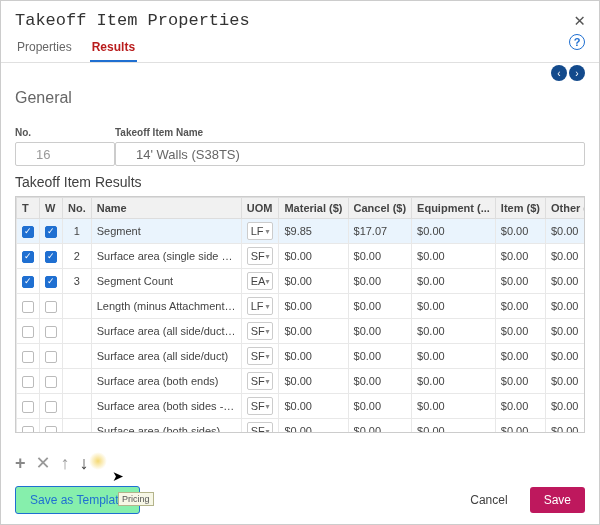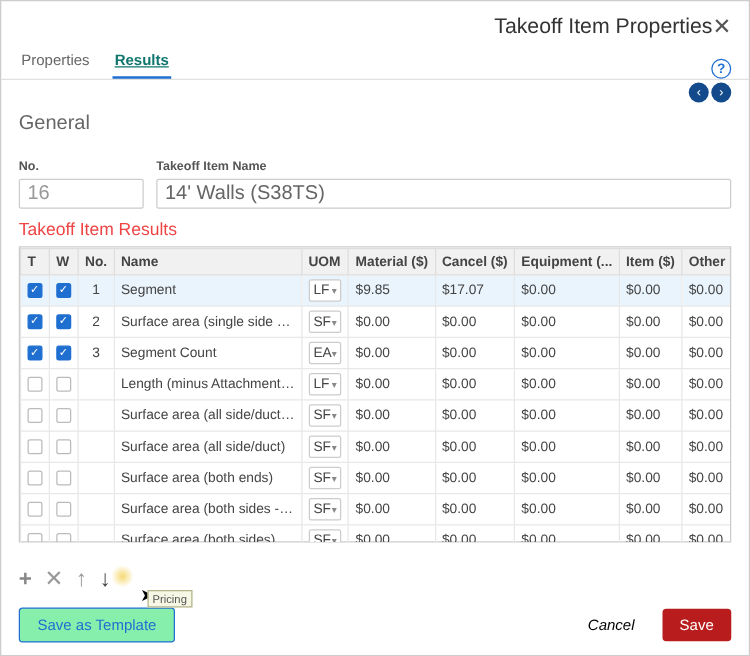--- a/index.html
+++ b/index.html
@@ -1,47 +1,47 @@
 <!DOCTYPE html>
 <html><head>
 <meta charset="utf-8">
 <style>
   * { box-sizing: border-box; }
   html,body { margin:0; padding:0; width:600px; height:525px;
     font-family: -apple-system, Segoe UI, Helvetica, Arial, sans-serif;
     font-size:12px; color:#333; background:#fff; }
   .dialog { border:1px solid #ccc; width:600px; height:525px; position:relative;
     display:flex; flex-direction:column; }
-  .titlebar { display:flex; justify-content:flex-end; align-items:center;
-    padding:10px 14px 4px 14px; }
+  .titlebar { display:flex; justify-content:space-between; align-items:center;
+    padding:10px 14px 4px 14px;font-family:Liberation Mono, monospace; }
   .titlebar h1 { margin:0; font-size:17px; font-weight:400; color:#333; }
   .close-x { font-size:18px; color:#555; cursor:pointer; line-height:1; }
-  .tabs-row { display:flex; justify-content:space-between; align-items:flex-end;
+  .tabs-row { display:flex; justify-content:space-between; align-items:flex-start;
     padding:0 14px; border-bottom:1px solid #e0e0e0; }
   .tabs { display:flex; gap:16px; }
   .tab { padding:6px 2px 6px 2px; color:#666; cursor:pointer; font-size:12px; }
-  .tab.active { color:#0f766e; border-bottom:2px solid #1f6fd1; font-weight:600;text-decoration:underline; }
+  .tab.active { color:#b91c1c; border-bottom:2px solid #1f6fd1; font-weight:600; }
   .help-icon { width:16px; height:16px; border:1.5px solid #1f6fd1; border-radius:50%;
     color:#1f6fd1; font-size:11px; font-weight:bold; display:flex; align-items:center;
     justify-content:center; }
   .pager { display:flex; gap:2px; padding:2px 14px 0 0; justify-content:flex-end; }
   .pager-btn { width:16px; height:16px; background:#134a8c; border-radius:50%;
     color:#fff; display:flex; align-items:center; justify-content:center;
     font-size:10px; cursor:pointer; }
   .content { flex:1; overflow:auto; padding:4px 14px 0 14px; }
   h2.section { font-size:16px; font-weight:400; color:#666; margin:4px 0 20px 0; }
   .fields { display:flex; gap:0; margin-bottom:8px; }
   .fld { display:flex; flex-direction:column; }
   .fld.no  { width:100px; }
-  .fld.name{ flex:1; margin-left:10px; }
+  .fld.name{ flex:1; }
   .fld label { font-size:10px; color:#555; font-weight:600; margin-bottom:4px; }
-  .fld input { height:24px; border:1px solid #ccc; border-radius:2px; padding:0 6px;
-    font-size:16px; color:#666; }
+  .fld input { height:24px; border:1px solid #ccc; border-radius:2px; padding:0 20px;
+    font-size:13px; color:#666; }
   .fld.no input { color:#999; }
-  h3.sub { font-size:14px; font-weight:400; color:#ef4444; margin:8px 0 6px 0; }
+  h3.sub { font-size:14px; font-weight:400; color:#404040; margin:8px 0 6px 0; }
   .grid-wrap { border:1px solid #ccc; }
   .grid-scroll { max-height:235px; overflow:auto; }
   table.grid { border-collapse:collapse; width:100%; font-size:11px; }
   table.grid th { background:#f1f1f1; border:1px solid #ddd; font-weight:600;
     text-align:left; padding:4px 5px; color:#444; white-space:nowrap; }
   table.grid td { border:1px solid #e8e8e8; padding:3px 5px; color:#444;
     white-space:nowrap; overflow:hidden; text-overflow:ellipsis; }
   table.grid tr.hl td { background:#eaf4fd; }
   .col-t, .col-w { width:22px; text-align:center; }
   .col-no { width:28px; text-align:center; }
@@ -59,29 +59,29 @@
   .uom-cell .caret { font-size:8px; color:#888; }
   .toolbar { display:flex; gap:10px; padding:6px 14px; align-items:center; }
   .tool { font-size:18px; color:#999; cursor:pointer; line-height:1; }
   .tool.add { color:#888; font-weight:bold; }
   .tool.active { color:#444; }
   .highlight-dot { width:18px; height:18px; border-radius:50%;
     background:radial-gradient(circle,#f5d973 0%, rgba(245,217,115,0) 70%);
     position:relative; left:-10px; top:-2px; }
   .cursor-arrow { position:absolute; left:111px; top:467px; font-size:14px;
     color:#000; pointer-events:none; }
-  .tooltip { position:absolute; left:117px; top:471px; background:#f7f7e6;
+  .tooltip { position:absolute; left:117px; top:491px; background:#f7f7e6;
     border:1px solid #b4b48b; font-size:9px; padding:1px 3px; color:#555;
     pointer-events:none; }
   .footer { display:flex; justify-content:space-between; align-items:center;
     padding:8px 14px 10px 14px; }
   .btn { border-radius:3px; padding:6px 14px; font-size:12px; cursor:pointer; }
   .btn-outline { border:1px solid #1f6fd1; color:#1f6fd1; background:#86efac; }
-  .btn-link { border:none; background:none; color:#000000;font-style:italic; }
-  .btn-primary { border:none; background:#b91c1c; color:#fff; }
+  .btn-link { border:none; background:none; color:#404040; }
+  .btn-primary { border:none; background:#be185d; color:#fff; }
   .footer .right { display:flex; gap:8px; align-items:center; }
 </style>
 </head>
 <body>
 
 <div class="dialog">
 
   <div class="titlebar">
     <h1>Takeoff Item Properties</h1>
     <span class="close-x">✕</span>

